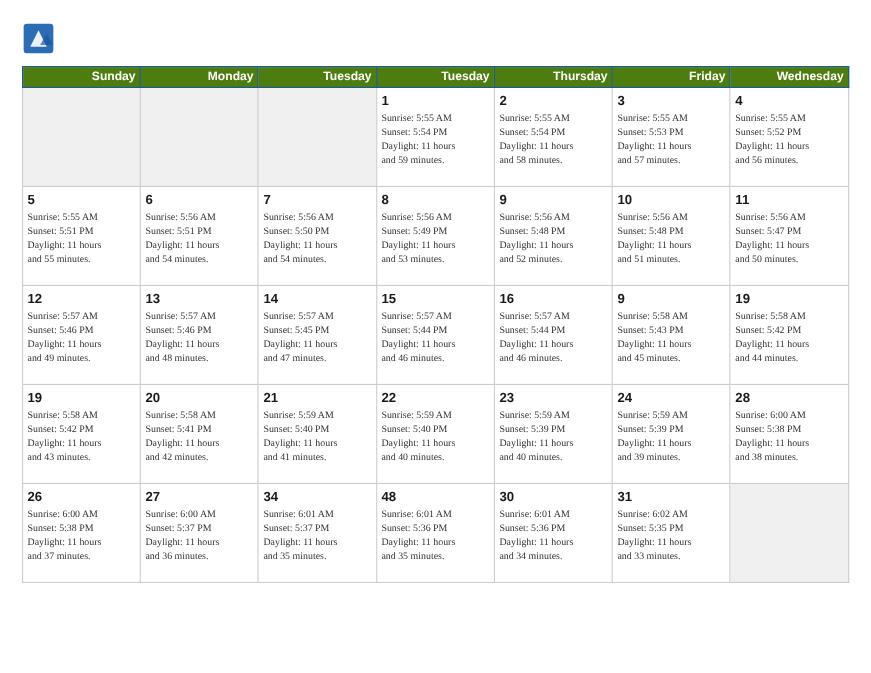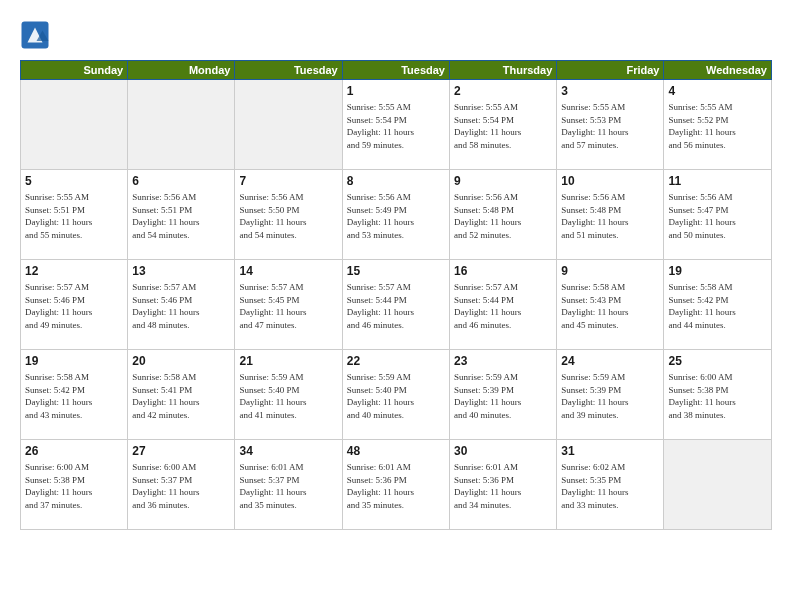--- a/index.html
+++ b/index.html
@@ -290,21 +290,21 @@
 and 40 minutes.</div>
         </td>
         <td>
           <div class="day-num">24</div>
           <div class="day-info" style="white-space: pre-line;">Sunrise: 5:59 AM
 Sunset: 5:39 PM
 Daylight: 11 hours
 and 39 minutes.</div>
         </td>
         <td>
-          <div class="day-num">25</div>
+          <div class="day-num">28</div>
           <div class="day-info" style="white-space: pre-line;">Sunrise: 6:00 AM
 Sunset: 5:38 PM
 Daylight: 11 hours
 and 38 minutes.</div>
         </td>
       </tr>
       <tr class="week-row">
         <td>
           <div class="day-num">26</div>
           <div class="day-info" style="white-space: pre-line;">Sunrise: 6:00 AM

